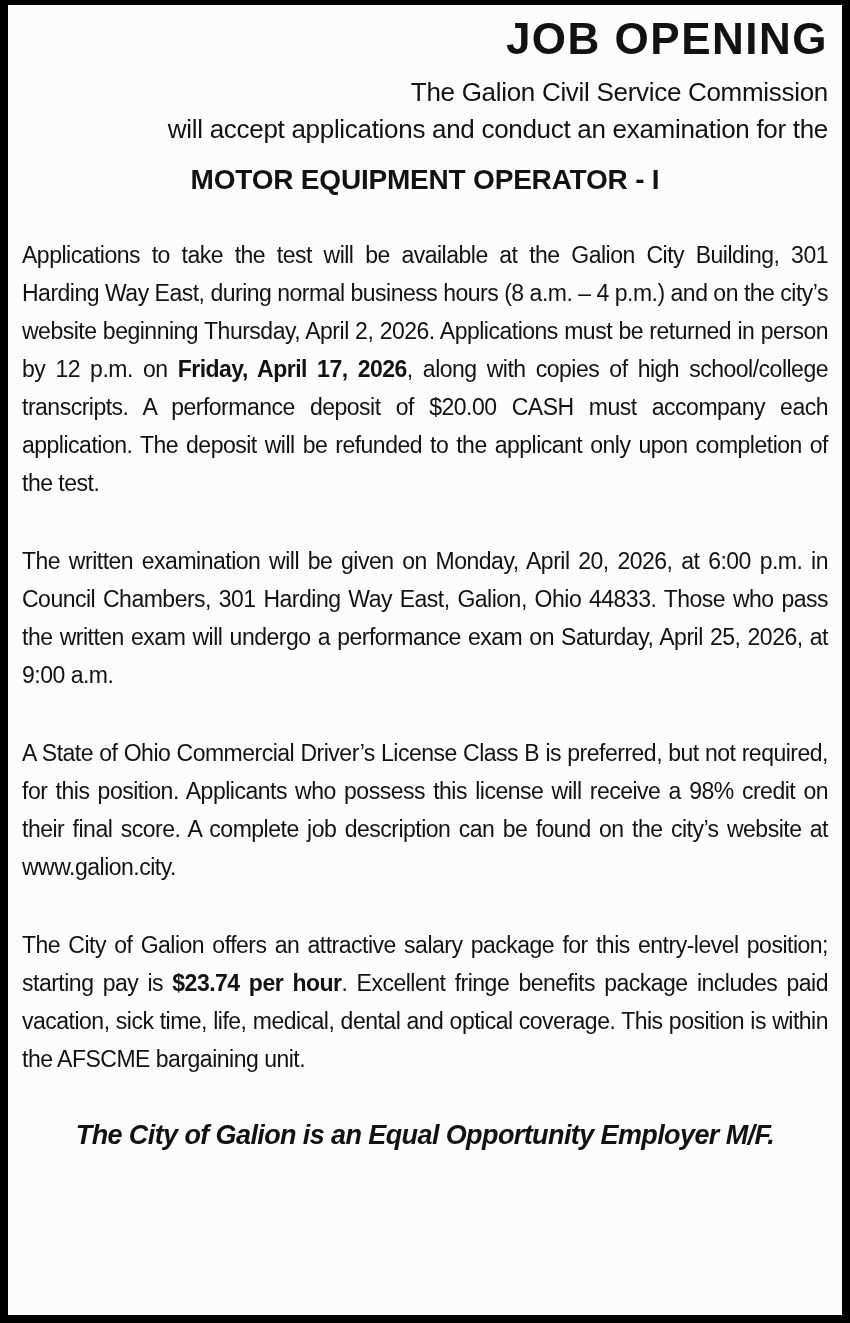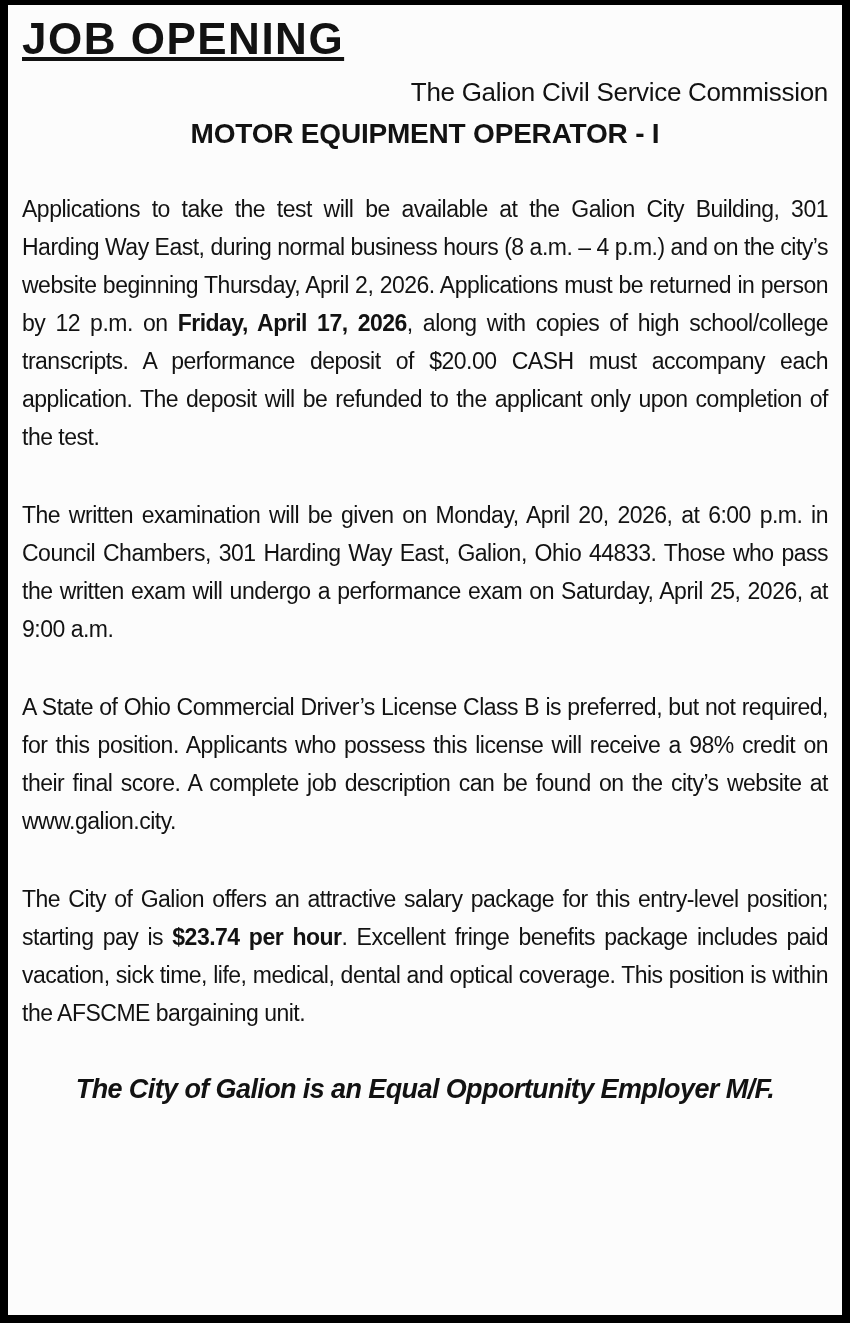--- a/index.html
+++ b/index.html
@@ -15,42 +15,41 @@
     background: #fcfcfc;
     border-style: solid;
     border-color: #000000;
     border-width: 5px 8px 8px 8px;
     padding: 7px 14px 4px 14px;
     overflow: hidden;
     font-family: "Liberation Sans", sans-serif;
     color: #121212;
   }
   .title {
-    text-align: left;
+    text-align: right;
     font-weight: bold;
     font-size: 44px;
     line-height: 50px;
     letter-spacing: 1.5px;
     margin: 2px 0 10px 0;
-    text-decoration: underline;
   }
   .sub {
     text-align: right;
     font-size: 26px;
     line-height: 37px;
     letter-spacing: -0.3px;
     margin: 0;
   }
   .position {
     text-align: center;
     font-weight: bold;
     font-size: 28px;
     line-height: 40px;
     letter-spacing: -0.2px;
-    margin: 3px;
+    margin: 12px;
   }
   .content {
     margin-top: 36px;
   }
   .para {
     font-size: 23px;
     line-height: 38px;
     letter-spacing: -0.5px;
     text-align: justify;
     margin: 0 0 40px 0;
@@ -71,20 +70,21 @@
 </style>
 </head>
 <body>
 
 <div class="ad">
 
   <div class="title">JOB OPENING</div>
 
   <p class="sub">The Galion Civil Service Commission</p>
 
+  <p class="sub">will accept applications and conduct an examination for the</p>
 
 
   <p class="position">MOTOR EQUIPMENT OPERATOR - I</p>
 
   <div class="content">
 
     <p class="para"><span>Applications to take the test will be available at the Galion City Building, 301 Harding Way East, during normal business hours (8 a.m. – 4 p.m.) and on the city’s website beginning Thursday, April 2, 2026.  Applications must be returned in person by 12 p.m. on </span><span class="b">Friday, April 17, 2026</span><span>, along with copies of high school/college transcripts.  A performance deposit of $20.00 CASH must accompany each application. The deposit will be refunded to the applicant only upon completion of the test.</span></p>
 
     <p class="para"><span>The written examination will be given on Monday, April 20, 2026, at 6:00 p.m. in Council Chambers, 301 Harding Way East, Galion, Ohio 44833.  Those who pass the written exam will undergo a performance exam on Saturday, April 25, 2026, at 9:00 a.m.</span></p>
 

